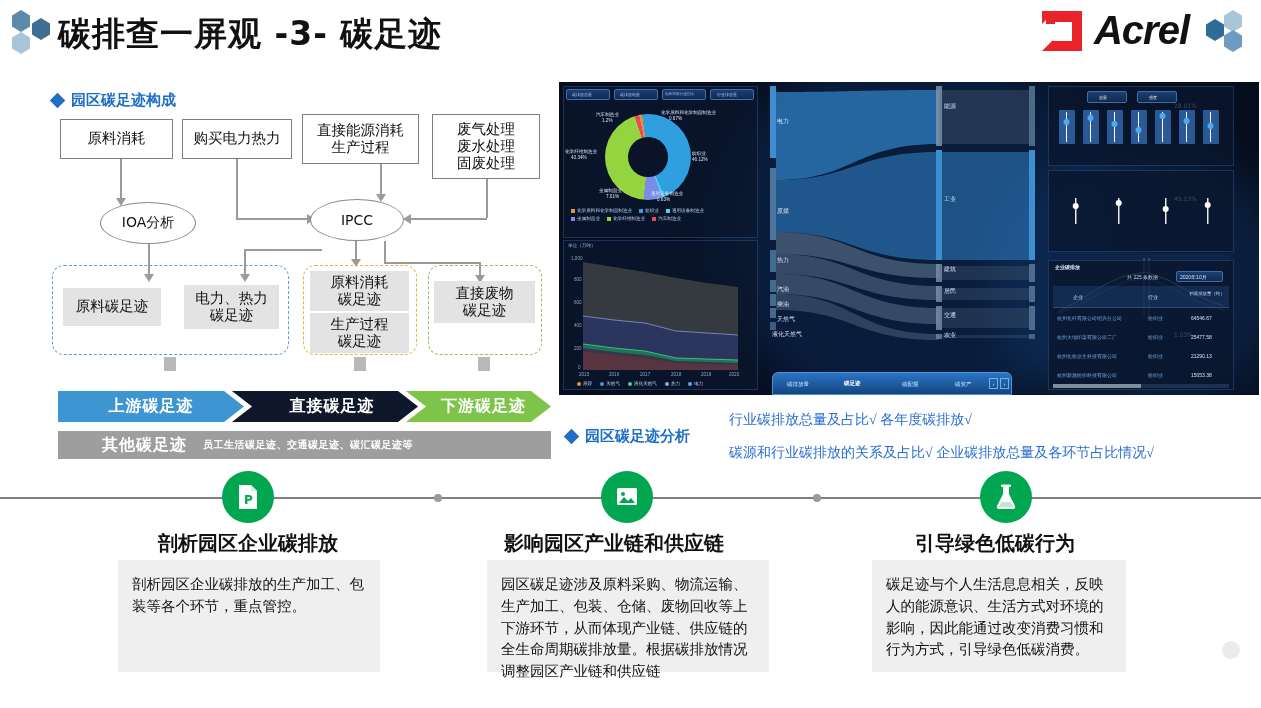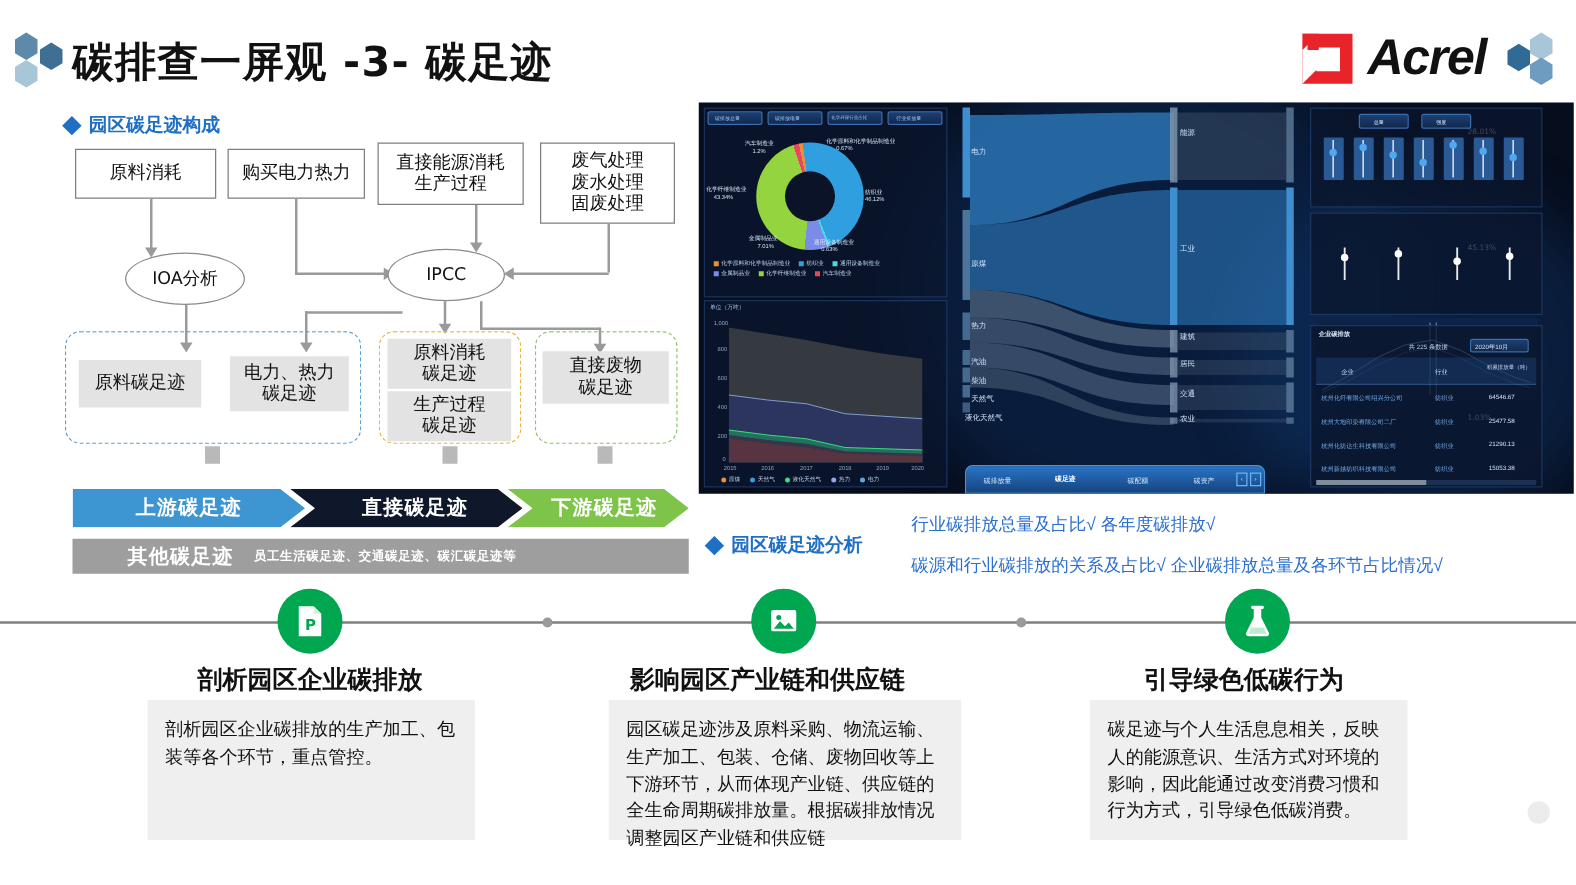--- a/index.html
+++ b/index.html
@@ -5,21 +5,21 @@
   * { box-sizing: border-box; margin: 0; padding: 0; }
   html, body {
     width: 1261px; height: 708px;
     font-family: "Liberation Sans", "DejaVu Sans", sans-serif;
     background: #ffffff;
     overflow: hidden;
   }
   .page { position: relative; width: 1261px; height: 708px; background:#fff; }
 
   
-  .header { position:absolute; left:0; top:16px; width:1261px; height:64px; }
+  .header { position:absolute; left:0; top:0; width:1261px; height:64px; }
   .hex-cluster { position:absolute; display:block; }
   .title-main {
     position:absolute; left:58px; top:12px;
     font-size:33px; font-weight:bold; color:#111;
     letter-spacing:1px; white-space:nowrap;
     font-family:"DejaVu Sans","Liberation Sans",sans-serif;
   }
   .brand { position:absolute; right:12px; top:8px; display:flex; align-items:flex-end; gap:10px; }
   .brand-mark { width:44px; height:44px; position:relative; }
   .brand-text {
@@ -67,21 +67,21 @@
   }
   .otherbar {
     position:absolute; background:#9e9e9e; color:#fff; display:flex;
     align-items:center; font-family:"DejaVu Sans","Liberation Sans",sans-serif;
   }
   .otherbar .ob-title { font-weight:bold; font-size:16px; letter-spacing:1px; }
   .otherbar .ob-rest { font-weight:bold; font-size:10px; letter-spacing:0.5px; }
 
   
   .ana-lines { position:absolute; color:#2a6fd0; font-size:14px; line-height:1.8;
-               font-family:Liberation Sans, sans-serif; }
+               font-family:Liberation Serif, serif; }
 
   
   .dash { position:absolute; overflow:hidden; background:#060d1d; }
   .dash-bgglow { position:absolute; border-radius:50%; filter:blur(22px); }
   .panel { position:absolute; background:rgba(10,22,45,0.78); border:1px solid rgba(60,110,180,0.35); }
   .tabbtn { position:absolute; background:linear-gradient(#1d3f73,#12294e);
             border:1px solid #3a6fae; border-radius:2px; }
   .tabbtn-lbl { position:absolute; color:#9dc6f2; font-size:4px; white-space:nowrap; }
   .donut { position:absolute; border-radius:50%; }
   .sankey-lbl { position:absolute; color:#cfe2f8; font-size:6px; white-space:nowrap;

